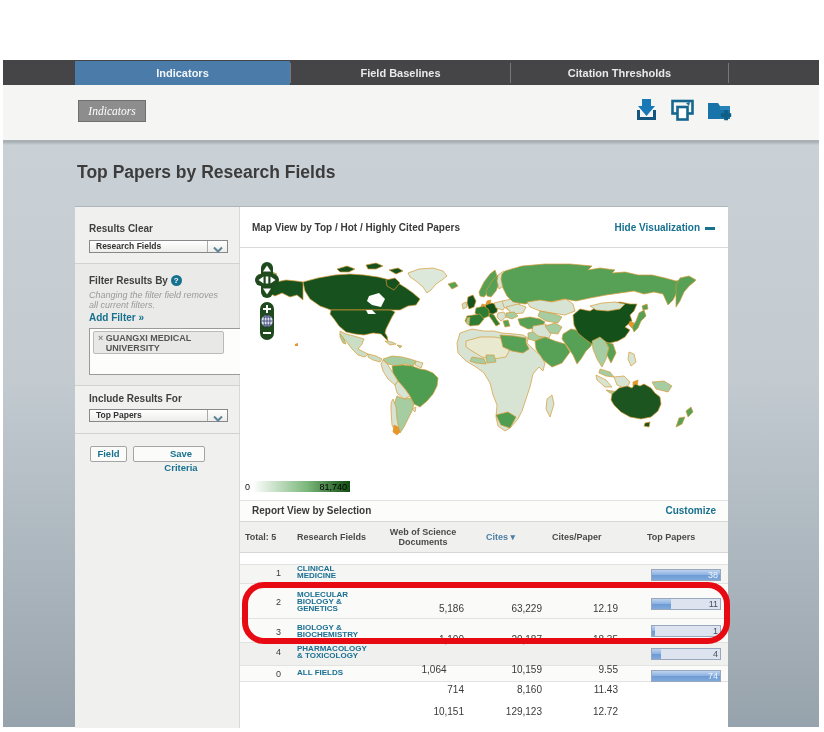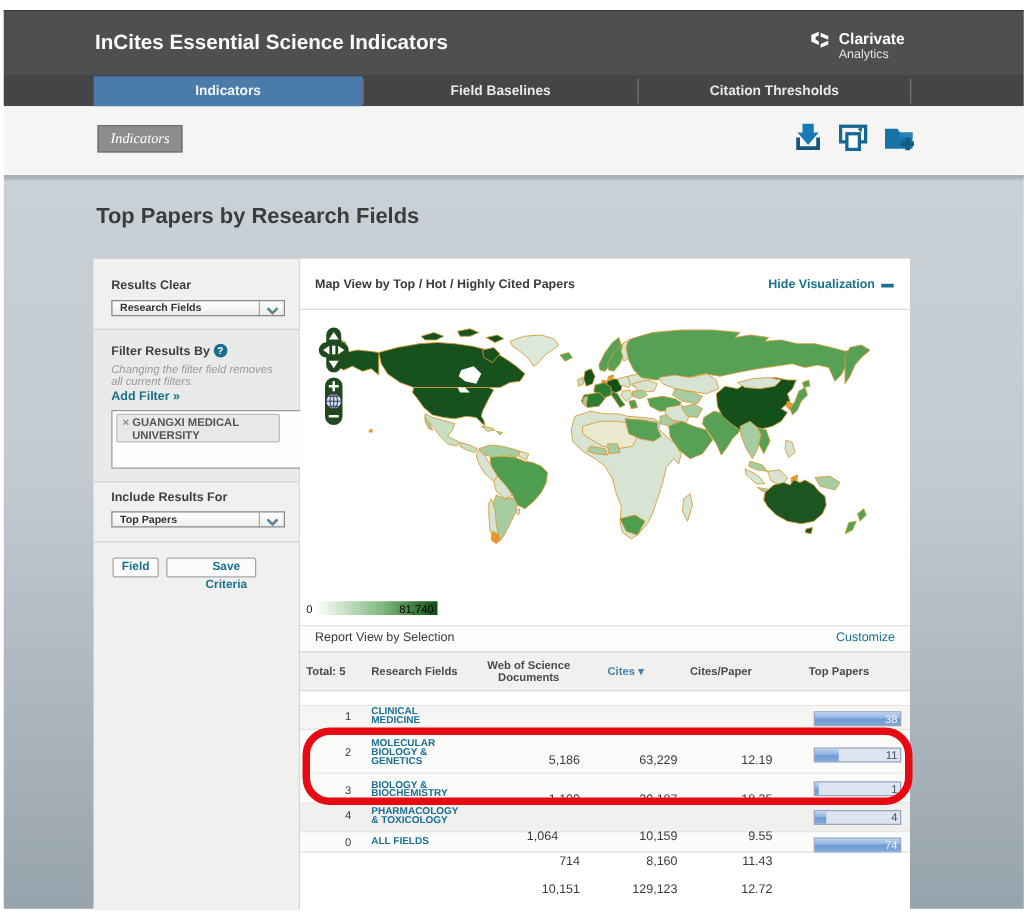--- a/index.html
+++ b/index.html
@@ -44,34 +44,20 @@
 .num{position:absolute;font-size:10px;color:#3A3A3A;text-align:right;width:60px;margin-top:37px;}
 .bar{position:absolute;left:576px;width:70px;height:12px;border:1px solid #98A6BE;background:#DDE4F0;}
 .bar .fill{position:absolute;left:0;top:0;height:10px;background:linear-gradient(#BDD2EE 0%,#8FB4E2 45%,#6D9AD4 50%,#7FA9DC 100%);}
 .bar .val{position:absolute;right:2px;top:0;font-size:9px;line-height:10px;color:#44515E;}
 .bar .valw{color:#F0F4FA;}
 #redbox{position:absolute;left:242px;top:582px;width:488px;height:62px;border:6.5px solid #E80A12;border-radius:22px;}
 </style>
 </head>
 <body>
 <div id="win">
-  <div id="hdr">
-    <div class="title">InCites Essential Science Indicators</div>
-    <div id="logo">
-      <svg width="95" height="40" style="position:absolute">
-        <g fill="#fff" transform="translate(4,4)">
-          <path d="M0 3 L6 0.4 L6 3.4 L3.5 4.5 L3.5 6.8 L6 7.9 L6 10.9 L0 8.2 Z"></path>
-          <path d="M7.5 1.1 L13.6 3.8 L13.6 6.8 L7.5 4.1 Z"></path>
-          <path d="M7.5 10.1 L13.6 7.5 L13.6 10.5 L7.5 13.1 Z"></path>
-        </g>
-        <text x="26" y="14" font-size="12.5" font-weight="bold" fill="#fff" font-family="Liberation Sans">Clarivate</text>
-        <text x="26" y="25" font-size="10" fill="#E0E0E0" font-family="Liberation Sans">Analytics</text>
-      </svg>
-    </div>
-  </div>
   <div id="tabs">
     <div class="tab active" style="left:72px;width:215px;">Indicators</div>
     <div class="tab" style="left:288px;width:219px;">Field Baselines</div>
     <div class="tab" style="left:508px;width:217px;">Citation Thresholds</div>
     <div class="tabsep" style="left:287px"></div>
     <div class="tabsep" style="left:507px"></div>
     <div class="tabsep" style="left:725px"></div>
   </div>
   <div id="toolbar">
     <div id="crumb">Indicators</div>
@@ -282,22 +268,22 @@
             <stop offset="1" stop-color="#114D11"></stop>
           </linearGradient>
         </defs>
         <rect x="13" y="232" width="97" height="11" fill="url(#lg)"></rect>
         <text x="10" y="241" font-size="9" fill="#111" text-anchor="end" font-family="Liberation Sans">0</text>
         <text x="107" y="241" font-size="9" fill="#000" text-anchor="end" font-family="Liberation Sans">81,740</text>
         </svg>
       </div>
 
       <div id="rvhead">
-        <div class="abs" style="left:12px;top:4px;font-size:10px;font-weight:normal;color:#3A3A3A;">Report View by Selection</div>
-        <div class="abs blue" style="right:12px;top:4px;font-size:10px;font-weight:normal;">Customize</div>
+        <div class="abs" style="left:12px;top:4px;font-size:10px;font-weight:bold;color:#3A3A3A;">Report View by Selection</div>
+        <div class="abs blue" style="right:12px;top:4px;font-size:10px;font-weight:bold;">Customize</div>
       </div>
       <div id="colhead">
         <div class="ch" style="left:5px;top:10px;">Total: 5</div>
         <div class="ch" style="left:57px;top:10px;">Research Fields</div>
         <div class="ch" style="left:148px;top:5px;width:70px;text-align:center;line-height:10px;">Web of Science<br>Documents</div>
         <div class="ch" style="left:246px;top:10px;color:#4C7FA5;">Cites ▾</div>
         <div class="ch" style="left:312px;top:10px;">Cites/Paper</div>
         <div class="ch" style="left:407px;top:10px;">Top Papers</div>
       </div>
 

